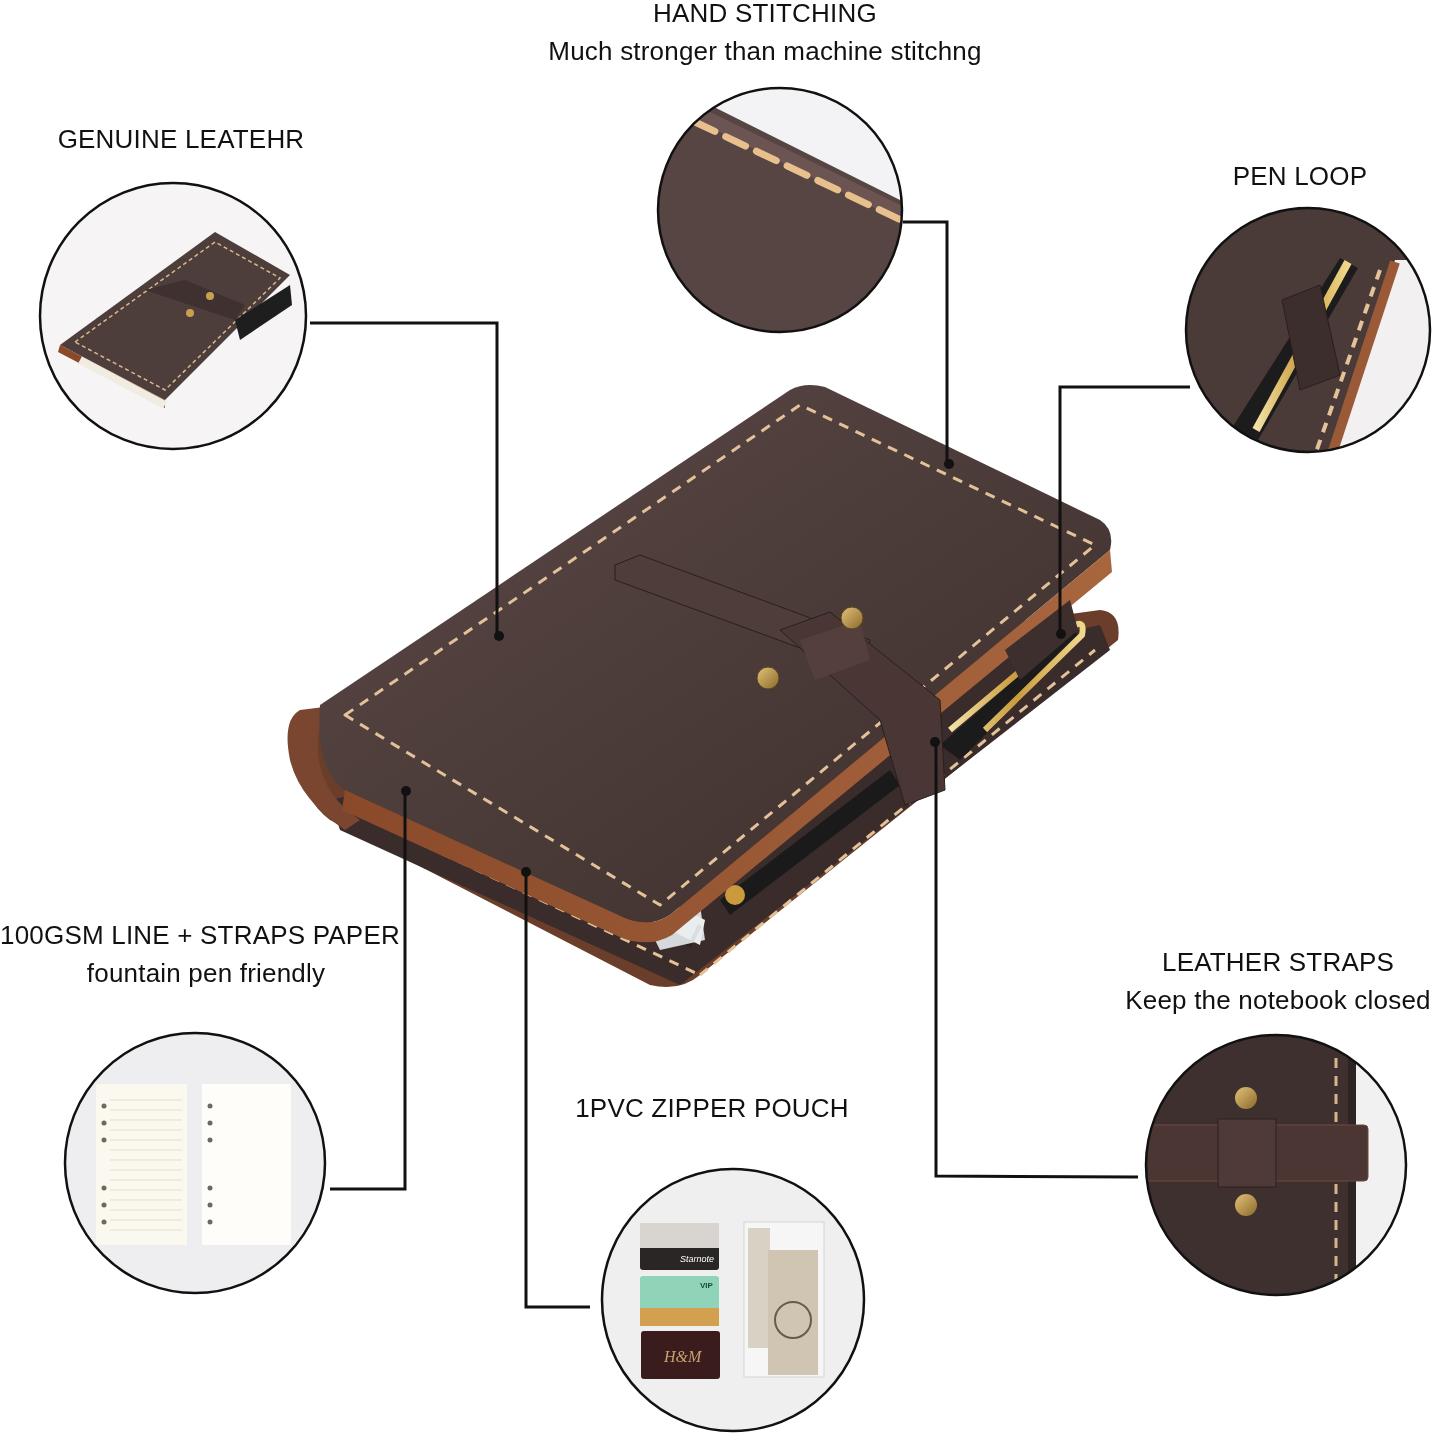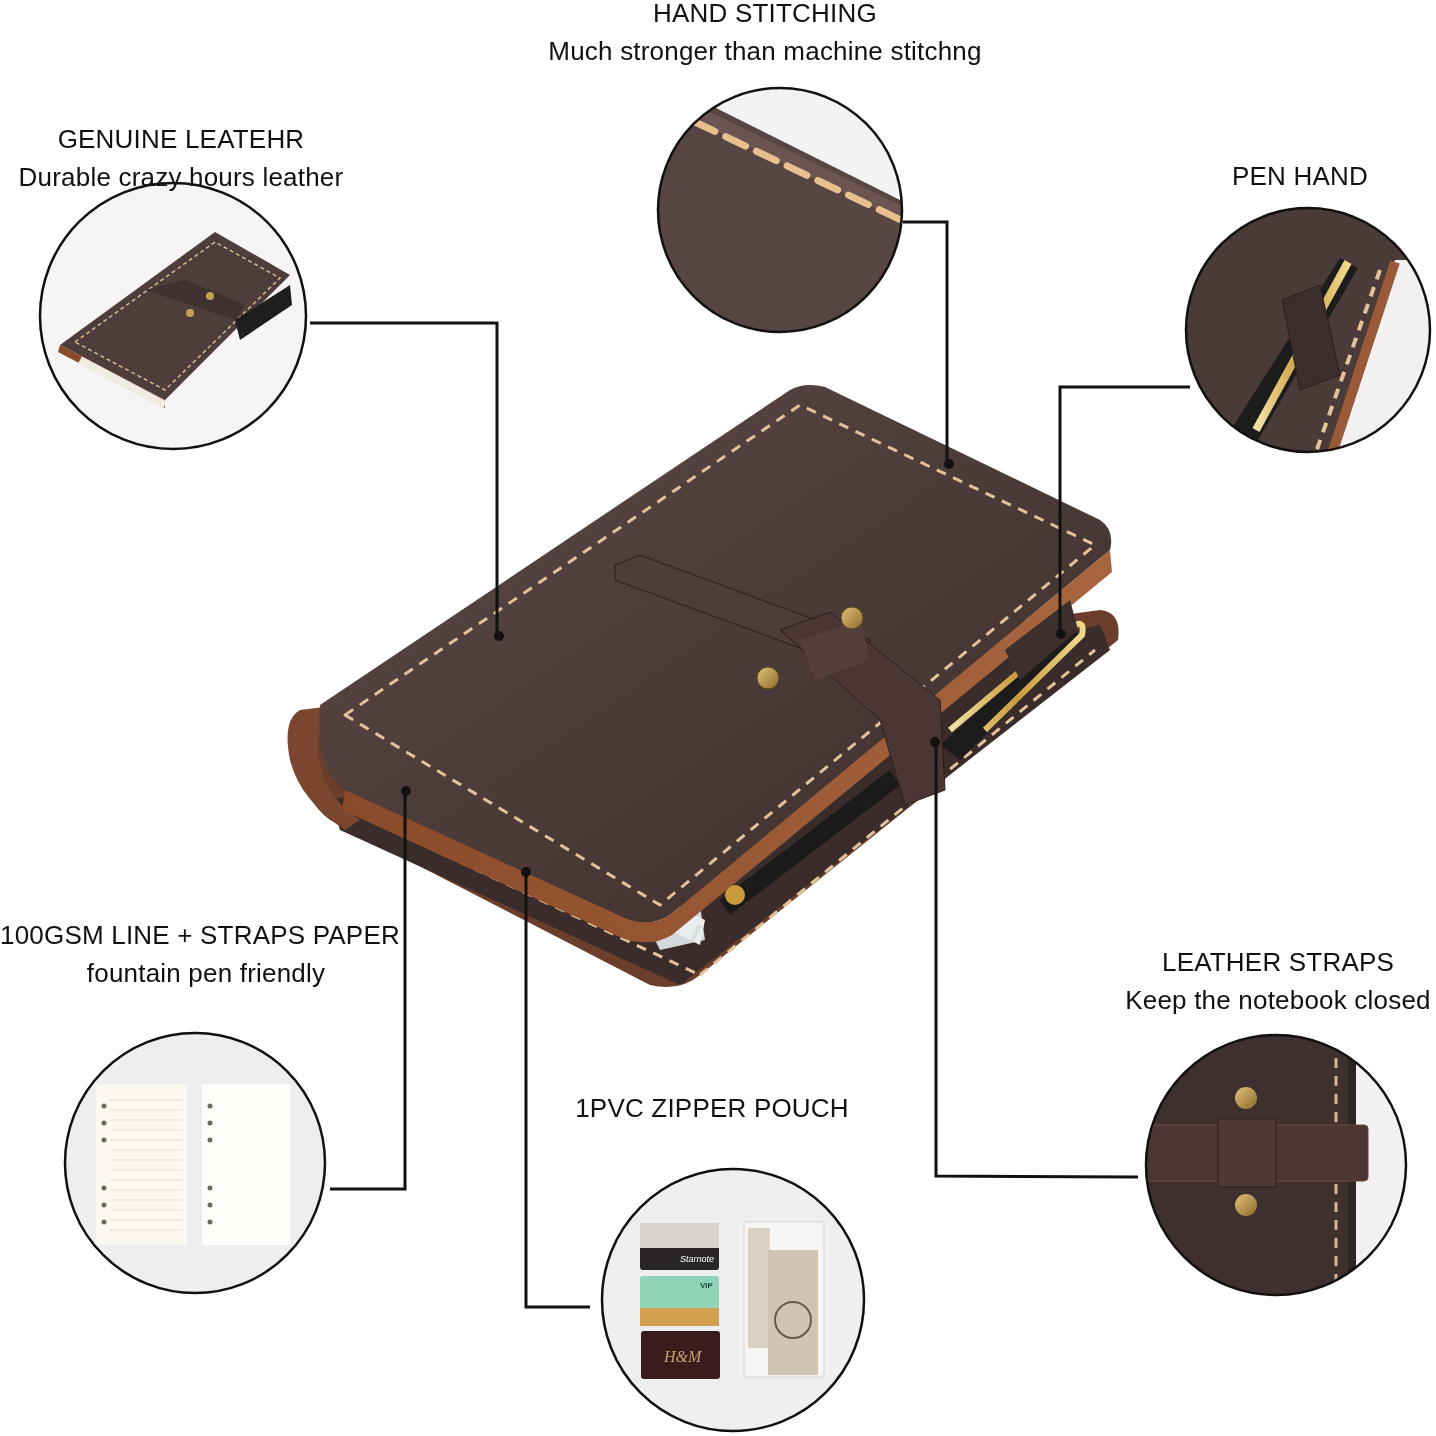--- a/index.html
+++ b/index.html
@@ -222,25 +222,24 @@
   </g>
 </svg>
 
 <div class="label" style="left:520px; top:-6px; width:490px;">
   <span class="t">HAND STITCHING</span>
   <span class="t">Much stronger than machine stitchng</span>
 </div>
 
 <div class="label" style="left:0px; top:92px; width:362px;margin-top:28px;">
   <span class="t">GENUINE LEATEHR</span>
-  <span class="t">Durable crazy hours leather</span>
 </div>
 
 <div class="label" style="left:1200px; top:157px; width:200px;">
-  <span class="t">PEN HAND</span>
+  <span class="t">PEN LOOP</span>
 </div>
 
 <div class="label" style="left:0px; top:916px; width:396px;">
   <span class="t">100GSM LINE + STRAPS PAPER</span>
   <span class="t" style="padding-left:16px;">fountain pen friendly</span>
 </div>
 
 <div class="label" style="left:552px; top:1089px; width:320px;">
   <span class="t">1PVC ZIPPER POUCH</span>
 </div>

